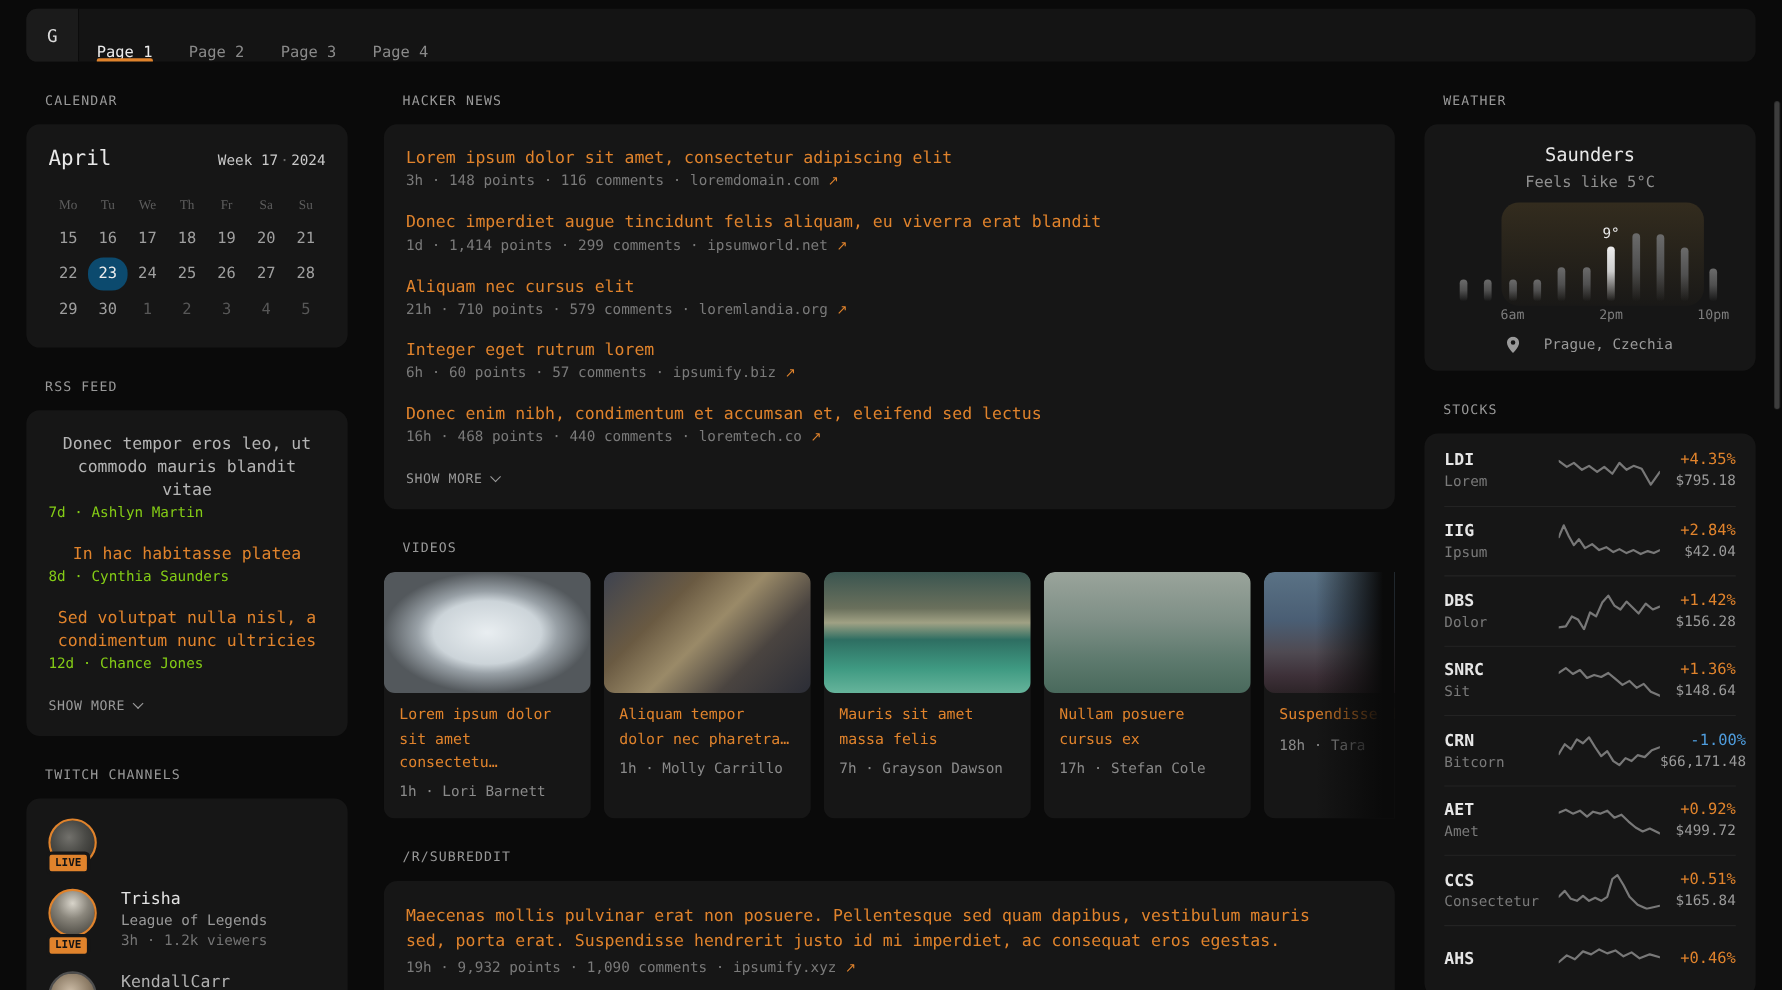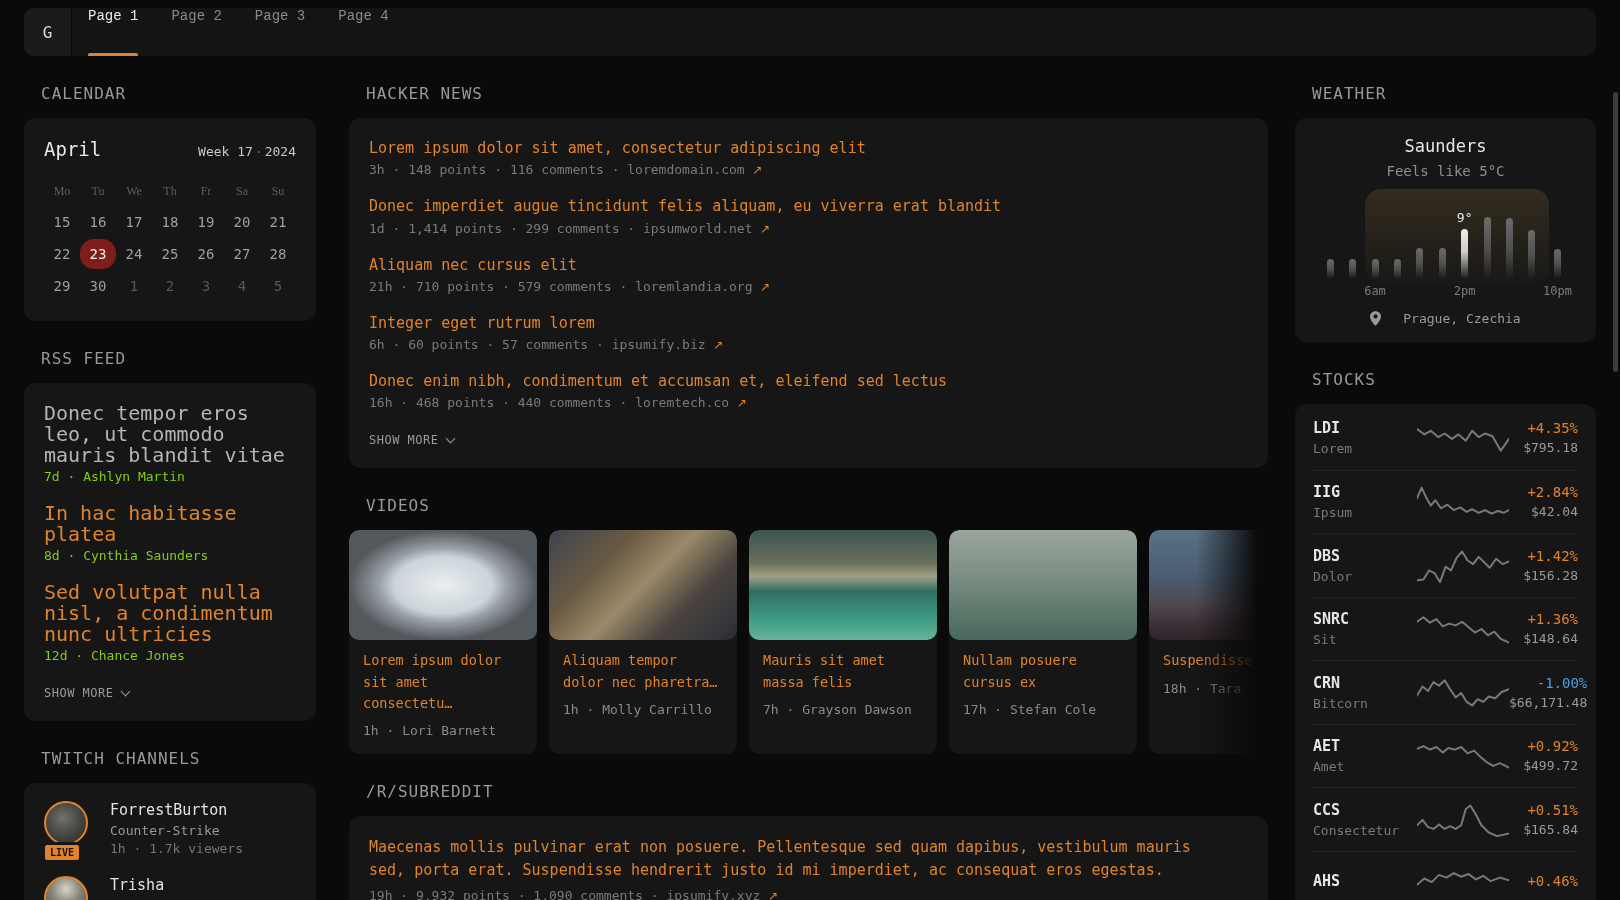--- a/index.html
+++ b/index.html
@@ -11,55 +11,55 @@
   }
   a { text-decoration:none; color:inherit; cursor:pointer; }
 
   
   .navbar{ position:relative; margin:8px 24px 0; height:48px; background:#141414;
     border-radius:10px; display:flex; align-items:stretch; }
   .logo{ width:48px; background:#1b1b1b; border-radius:10px 0 0 10px;
     border-right:1px solid #0a0a0a; display:flex; align-items:center; justify-content:center;
     font-size:16px; color:#dcdcdc; }
   .tabs{ display:flex; align-items:stretch; padding-left:16px; gap:33px; }
-  .tab{ position:relative; display:flex; align-items:flex-start; font-size:14px; color:#8a8a8a;font-family:Liberation Mono, monospace; }
+  .tab{ position:relative; display:flex; align-items:flex-end; font-size:14px; color:#8a8a8a; }
   .tab.active .tab-label{ color:#ececec; }
   .tab-underline{ display:none; }
   .tab.active .tab-underline{ display:block; position:absolute; left:0; right:0; bottom:0;
     height:3px; background:var(--accent,#e0832c); border-radius:2px 2px 0 0; }
 
   
   .columns{ display:flex; padding:28px 24px 0; align-items:flex-start; }
   .col-left{ width:292px; margin-right:33px; flex:none; }
   .col-mid{ width:919px; margin-right:27px; flex:none; }
   .col-right{ width:301px; flex:none; }
   section{ margin-bottom:28px; }
-  .sec-title{ font-size:16px; font-weight:normal; letter-spacing:1px; color:#999;
+  .sec-title{ font-size:12px; font-weight:normal; letter-spacing:1px; color:#999;
     padding-left:17px; margin-bottom:15px; white-space:nowrap; }
   .card{ background:var(--card,#161616); border-radius:12px; }
 
   
   .cal-card{ padding:20px; }
   .cal-head{ display:flex; justify-content:space-between; align-items:baseline; }
   .cal-month{ font-size:19px; color:#e8e8e8; }
   .cal-week{ font-size:13px; color:#c9c9c9; }
   .cal-week .dot{ color:#6a6a6a; padding:0 2px; }
   .cal-grid{ display:grid; grid-template-columns:repeat(7,1fr); }
   .weekdays{ margin-top:24px;font-family:Liberation Serif, serif; }
   .wd{ text-align:center; font-size:12px; color:#5e5e5e; }
   .days{ margin-top:8px; row-gap:2px; }
   .day{ height:30px; line-height:30px; text-align:center; font-size:14px; color:#9f9f9f;
     border-radius:8px; }
-  .day.selected{ background:#7f1d1d; color:#ededed;border-radius:14px; }
+  .day.selected{ background:#0c4a6e; color:#ededed;border-radius:14px; }
   .day.muted{ color:#575757; }
 
   
   .rss-card{ padding:20px; }
   .rss-item{ margin-bottom:19px; }
-  .rss-title{ display:block; font-size:20px; line-height:21px; color:var(--accent,#e0832c); }
+  .rss-title{ display:block; font-size:15px; line-height:21px; color:var(--accent,#e0832c);text-align:center; }
   .rss-item.muted .rss-title{ color:#b5b5b5; }
   .rss-meta{ margin-top:3px; font-size:13px; color:#84cc16; }
   .show-more{ display:inline-flex; align-items:center; font-size:12px; letter-spacing:0.5px;
     color:#9a9a9a; margin-top:2px; }
   .chev{ display:inline-block; width:7px; height:7px; border-right:1.5px solid #9a9a9a;
     border-bottom:1.5px solid #9a9a9a; transform:rotate(45deg); margin-left:8px; margin-top:-4px; }
 
   
   .twitch-card{ padding:18px 20px; }
   .channel{ display:flex; margin-bottom:20px; }
@@ -245,25 +245,20 @@
 
       <section>
         <h2 class="sec-title">TWITCH CHANNELS</h2>
         <div class="card twitch-card">
 
         <div class="channel">
               <div class="avatar-wrap">
                 <div class="avatar avatar-forrest"></div>
                 <span class="live-badge">LIVE</span>
               </div>
-              <div class="channel-info">
-                <div class="ch-name">ForrestBurton</div>
-                <div class="ch-cat">Counter-Strike</div>
-                <div class="ch-meta">1h · 1.7k viewers</div>
-              </div>
             </div>
             <div class="channel">
               <div class="avatar-wrap">
                 <div class="avatar avatar-trisha"></div>
                 <span class="live-badge">LIVE</span>
               </div>
               <div class="channel-info">
                 <div class="ch-name">Trisha</div>
                 <div class="ch-cat">League of Legends</div>
                 <div class="ch-meta">3h · 1.2k viewers</div>

